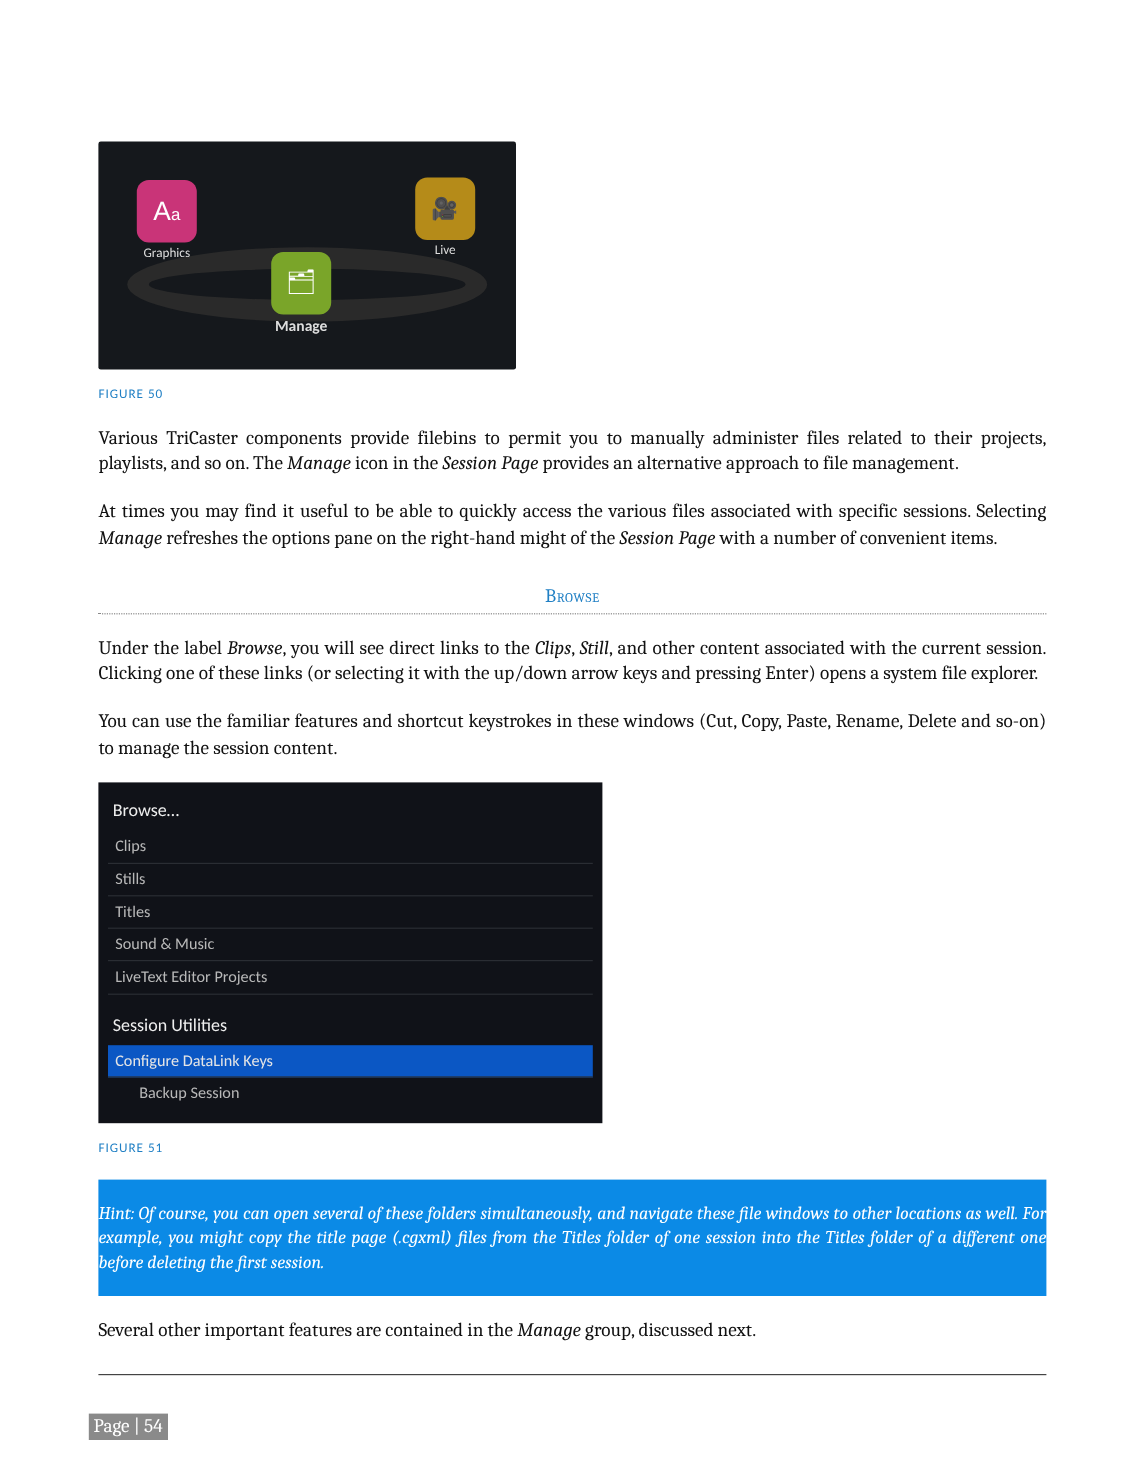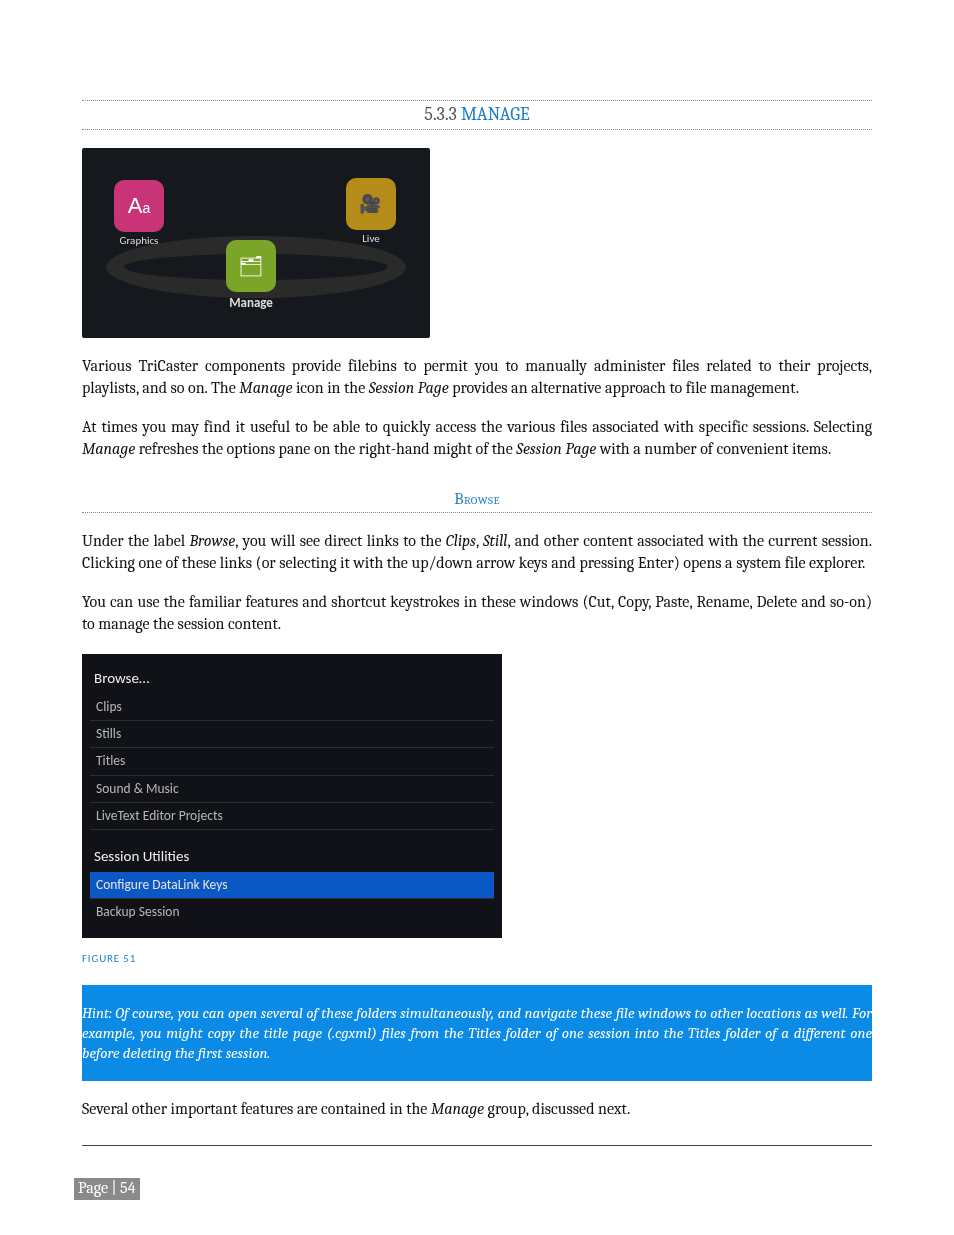--- a/index.html
+++ b/index.html
@@ -23,32 +23,27 @@
   .b-graphics{left:28px;top:32px;} .b-graphics .sq{background:#c93478;}
   .b-live{left:260px;top:30px;} .b-live .sq{background:#b58b19;}
   .b-manage{left:140px;top:92px;} .b-manage .sq{background:#7aa529;}
   .b-manage .lbl{font-weight:600;font-size:13px;}
   .glyph{color:#fff;font-size:22px;font-family:Arial,sans-serif;}
   
   .shot2{width:420px;background:#101218;margin-top:18px;padding:8px 8px 12px 8px;box-sizing:border-box;font-family:'Segoe UI',Calibri,Arial,sans-serif;}
   .shot2 .hdr{color:#eee;font-size:15px;padding:6px 4px;}
   .shot2 .row{color:#b8b8b8;font-size:13.5px;padding:4px 6px;border-bottom:1px solid #2a2d33;}
   .shot2 .row.sel{background:#0b57c4;color:#e5e5e5;}
-  .shot2 .row:last-child{border-bottom:none;}
+  .shot2 .row:last-child{border-bottom:none;margin-left:20px;}
   .shot2 .gap{height:10px;}
 </style>
 </head>
 <body>
 
 <div class="page">
-  <div class="sec-title">
-    <span class="num">5.3.3</span>
-    <span> </span>
-    <span>MANAGE</span>
-  </div>
 
   <div class="shot1">
     <div class="ring"></div>
     <div class="badge b-graphics">
       <div class="sq">
           <span class="glyph">A<span style="font-size:14px;">a</span></span>
         </div>
       <div class="lbl">Graphics</div>
     </div>
     <div class="badge b-live">
@@ -57,20 +52,21 @@
         </div>
       <div class="lbl">Live</div>
     </div>
     <div class="badge b-manage">
       <div class="sq">
           <span class="glyph" style="font-size:20px;">🗂</span>
         </div>
       <div class="lbl">Manage</div>
     </div>
   </div>
+  <div class="fig-cap">FIGURE 50</div>
 
   <div class="para">
     <span>Various TriCaster components provide filebins to permit you to manually administer files related to their projects, playlists, and so on.  The </span><i>Manage</i><span> icon in the </span><i>Session Page</i><span> provides an alternative approach to file management.</span>
   </div>
 
   <div class="para">
     <span>At times you may find it useful to be able to quickly access the various files associated with specific sessions. Selecting </span><i>Manage</i><span> refreshes the options pane on the right-hand might of the </span><i>Session Page</i><span> with a number of convenient items.</span>
   </div>
 
   <div class="sub-title">Browse</div>

